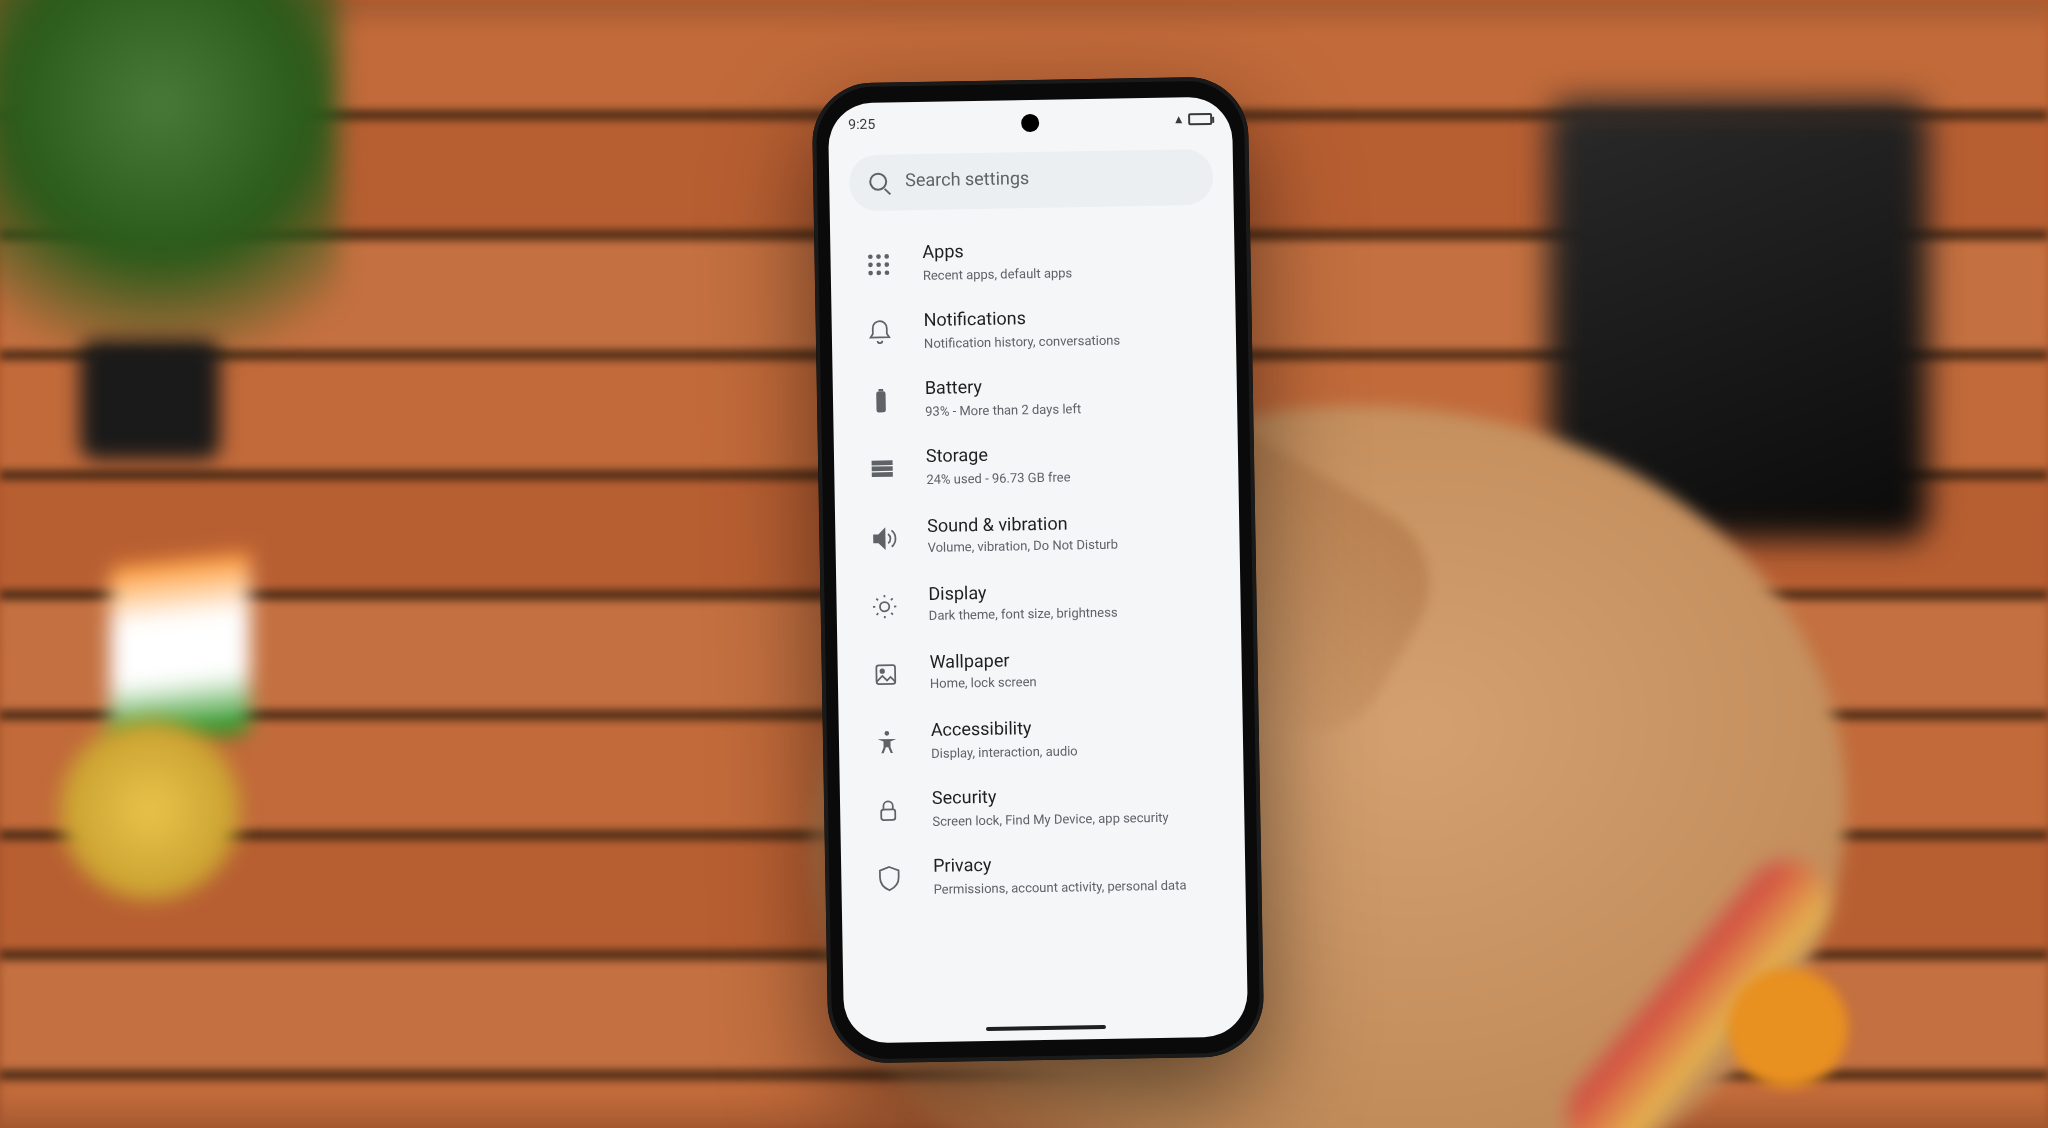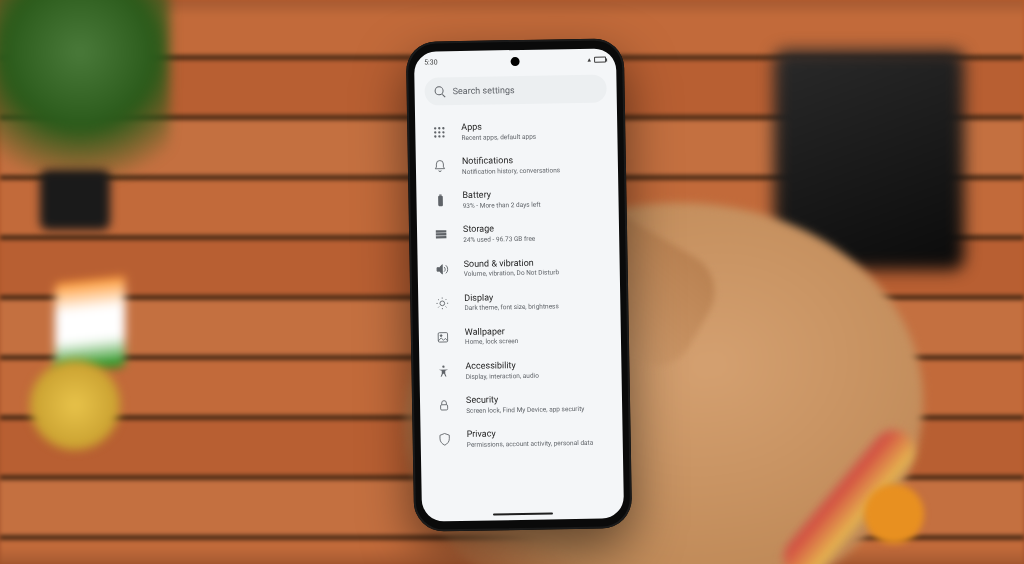--- a/index.html
+++ b/index.html
@@ -145,21 +145,21 @@
 <div class="hand"></div>
 <div class="thumb"></div>
 <div class="wrist-band"></div>
 <div class="wrist-bead"></div>
 
 <div class="phone">
   <div class="screen">
     <div class="camera-hole"></div>
 
     <div class="statusbar">
-      <span>5:30</span>
+      <span>9:25</span>
       <div class="right">
         <span>▴</span>
         <span class="batt"></span>
       </div>
     </div>
 
     <div class="search">
       <span class="search-icon"></span>
       <span class="search-text">Search settings</span>
     </div>

